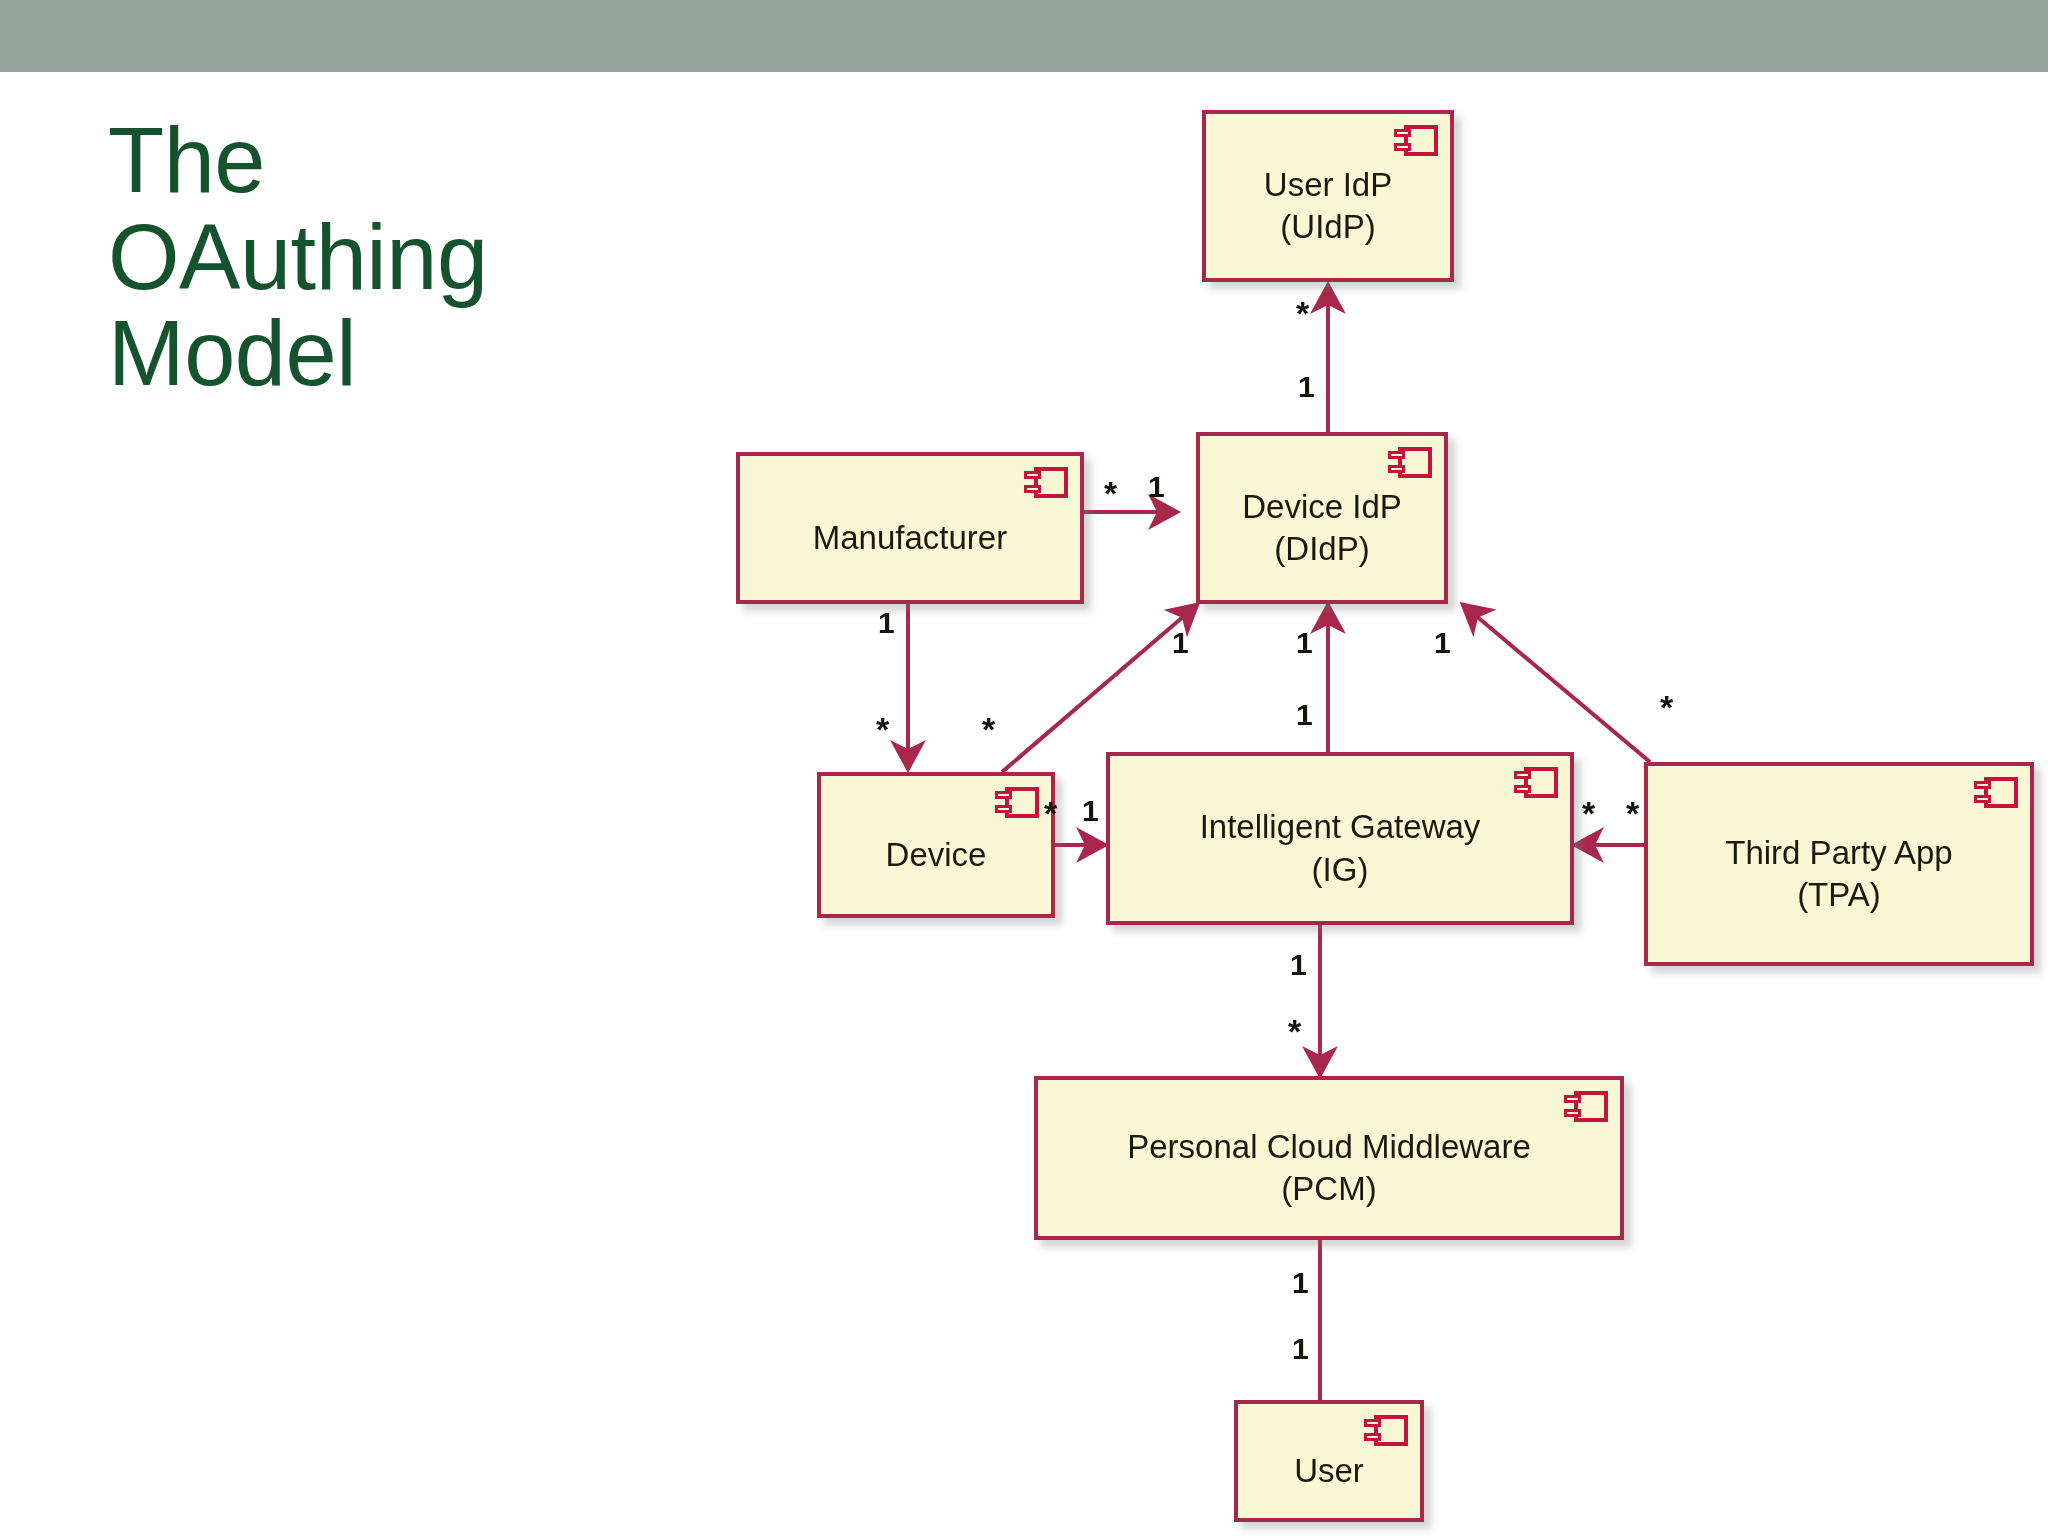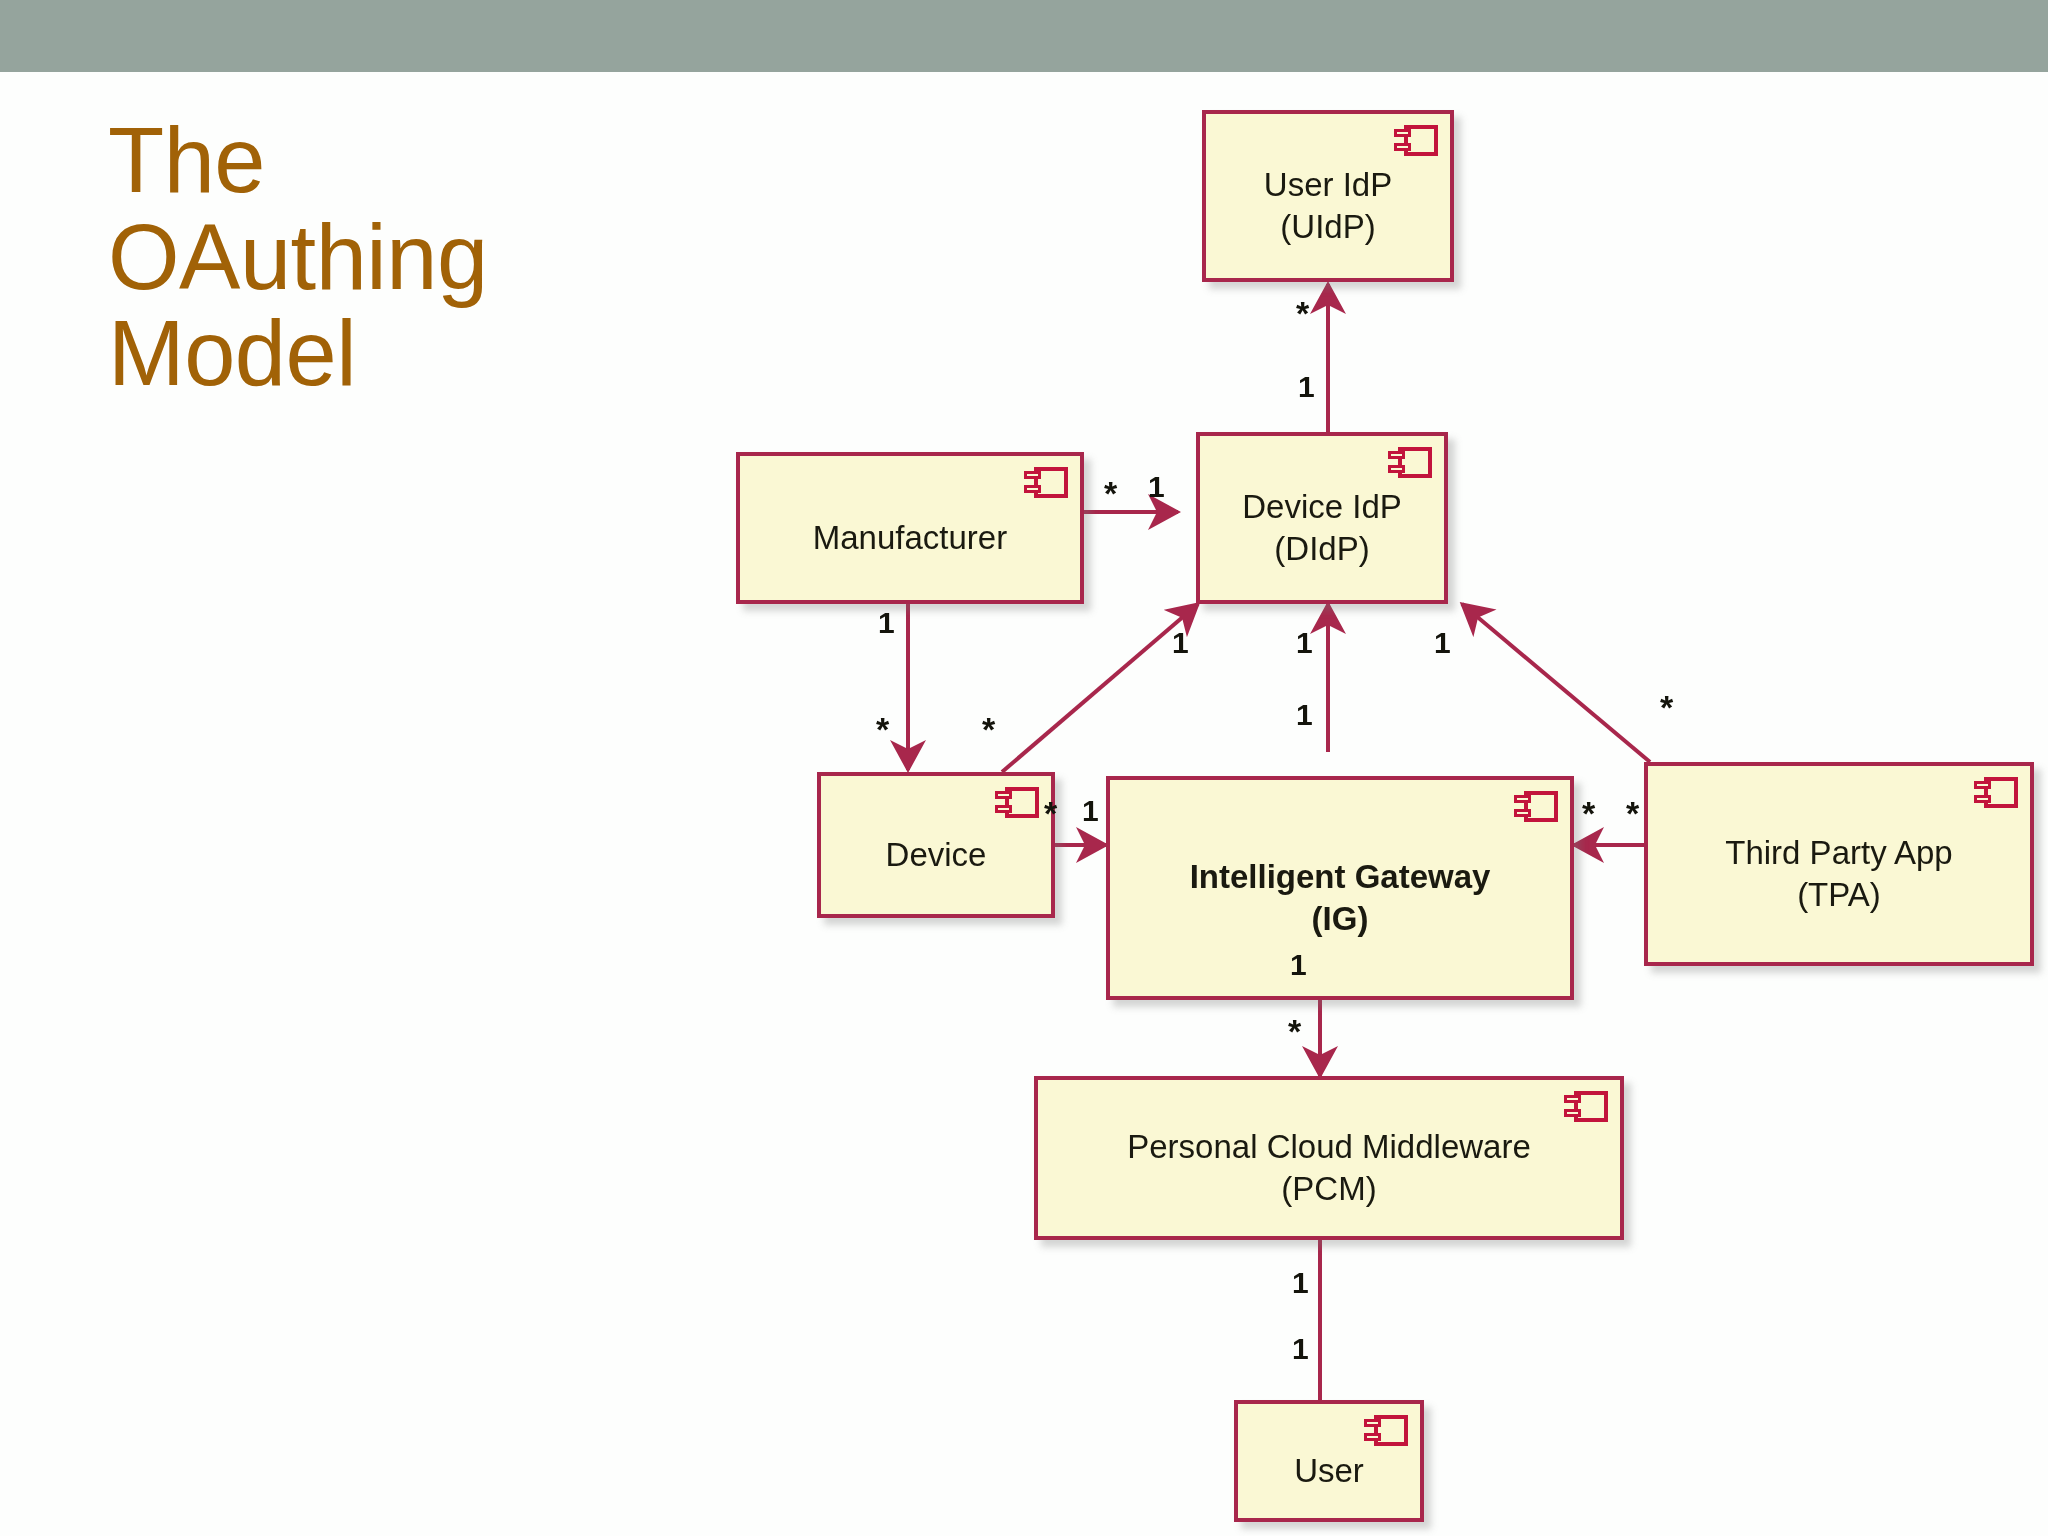--- a/index.html
+++ b/index.html
@@ -23,21 +23,21 @@
     width: 2048px;
     height: 72px;
     background: #95a49d;
   }
 
   #slide-title {
     position: absolute;
     left: 108px;
     top: 112px;
     width: 560px;
-    color: #a16207;
+    color: #14532d;
     font-size: 92px;
     line-height: 1.05;
     font-weight: 400;
     letter-spacing: -0.5px;
     white-space: pre-line;
   }
 
   
   #diagram {
     position: absolute;
@@ -174,21 +174,21 @@
     <span>Manufacturer</span>
   </div>
 
   <div class="component" style="left:798px; top:772px; width:238px; height:146px;margin-left:19px;">
     <span class="comp-icon">
       <span class="body"></span><span class="tab t1"></span><span class="tab t2"></span>
     </span>
     <span>Device</span>
   </div>
 
-  <div class="component" style="left:1106px; top:776px; width:468px; height:224px;font-weight:bold;">
+  <div class="component" style="left:1106px; top:752px; width:468px; height:173px;">
     <span class="comp-icon">
       <span class="body"></span><span class="tab t1"></span><span class="tab t2"></span>
     </span>
     <span>Intelligent Gateway
 (IG)</span>
   </div>
 
   <div class="component" style="left:1644px; top:762px; width:390px; height:204px;">
     <span class="comp-icon">
       <span class="body"></span><span class="tab t1"></span><span class="tab t2"></span>

